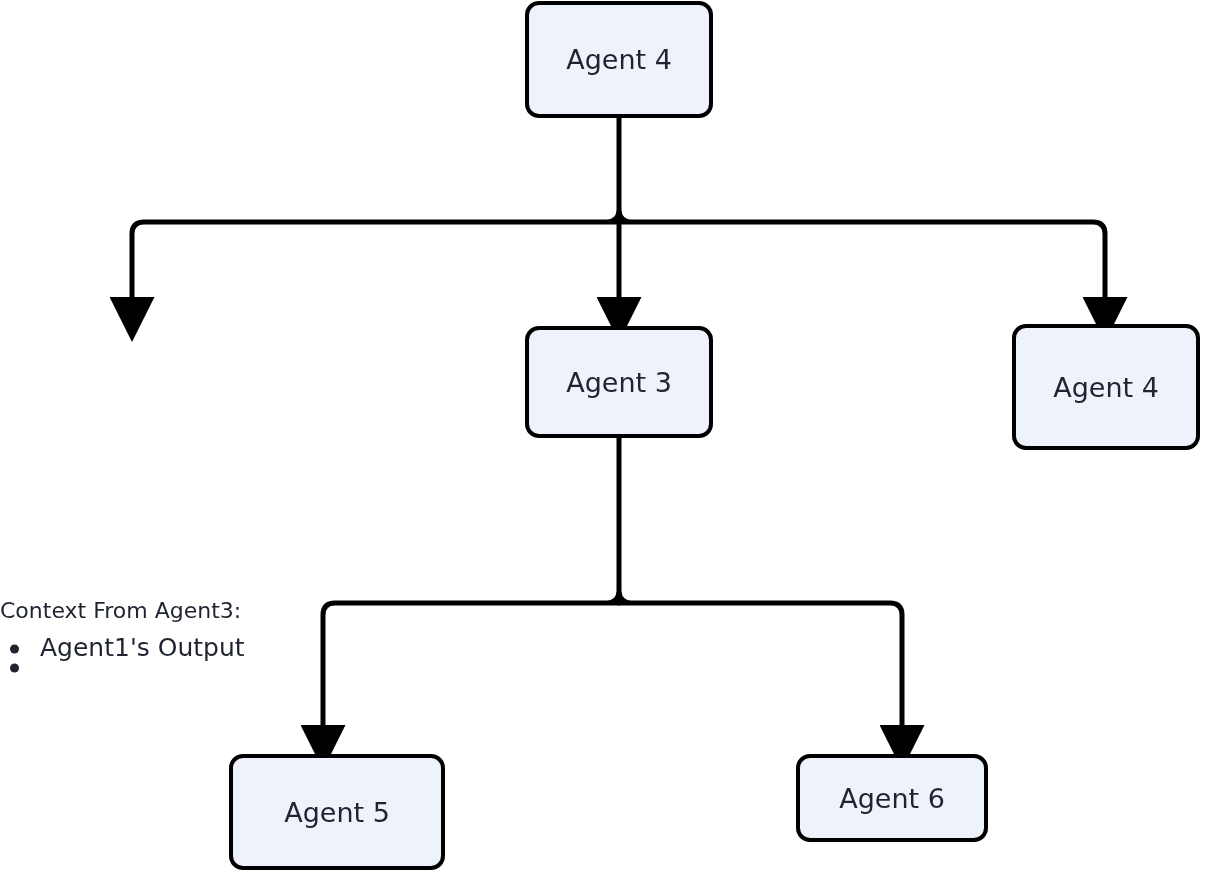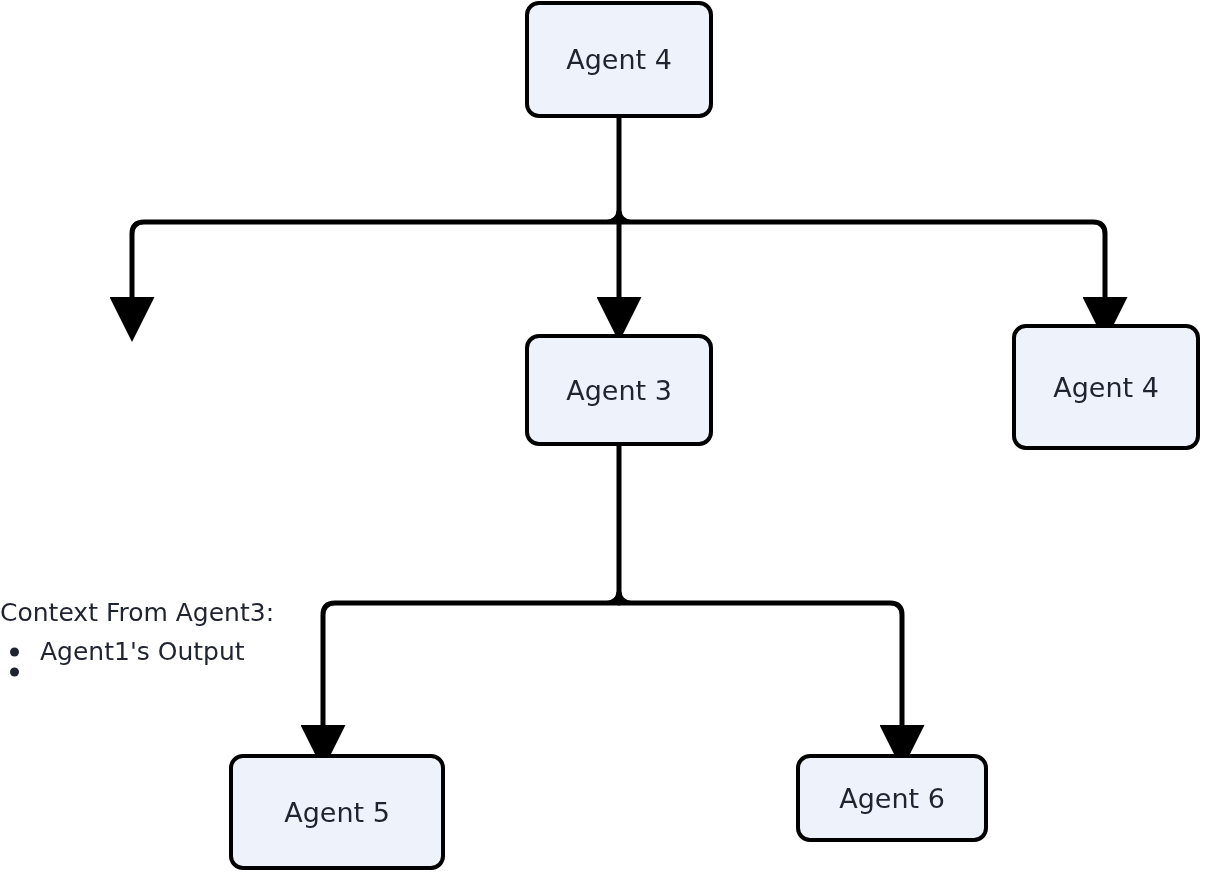--- a/index.html
+++ b/index.html
@@ -45,21 +45,21 @@
     line-height: 1;
     white-space: nowrap;
   }
   #context-note {
     position: absolute;
     left: 0px;
     top: 598px;
     width: 330px;
   }
   .note-title {
-    font-size: 25px;
+    font-size: 22px;
     color: #1f2430;
     line-height: 1.2;
     white-space: nowrap;
   }
   .note-list {
     margin: 5px 0 0 0;
     padding: 0;
     list-style: none;
   }
   .note-list li {
@@ -107,21 +107,21 @@
     <path d="M 607 603 Q 617 603 619 593 L 619 603 L 335 603 Q 323 603 323 615 L 323 728" fill="none" stroke="#000000" stroke-width="5" stroke-linecap="butt" stroke-linejoin="round" marker-end="url(#arrowhead)"></path>
 
     <path d="M 631 603 Q 621 603 619 593 L 619 603 L 890 603 Q 902 603 902 615 L 902 728" fill="none" stroke="#000000" stroke-width="5" stroke-linecap="butt" stroke-linejoin="round" marker-end="url(#arrowhead)"></path>
   </svg>
 
   <div class="node" style="left:525px; top:1px; width:188px; height:117px;">
     <span class="node-label">Agent 4</span>
   </div>
 
 
-  <div class="node" style="left:525px; top:334px; width:188px; height:112px;">
+  <div class="node" style="left:525px; top:326px; width:188px; height:112px;">
     <span class="node-label">Agent 3</span>
   </div>
 
   <div class="node" style="left:1012px; top:324px; width:188px; height:126px;">
     <span class="node-label">Agent 4</span>
   </div>
 
   <div class="node" style="left:229px; top:754px; width:216px; height:116px;">
     <span class="node-label">Agent 5</span>
   </div>

